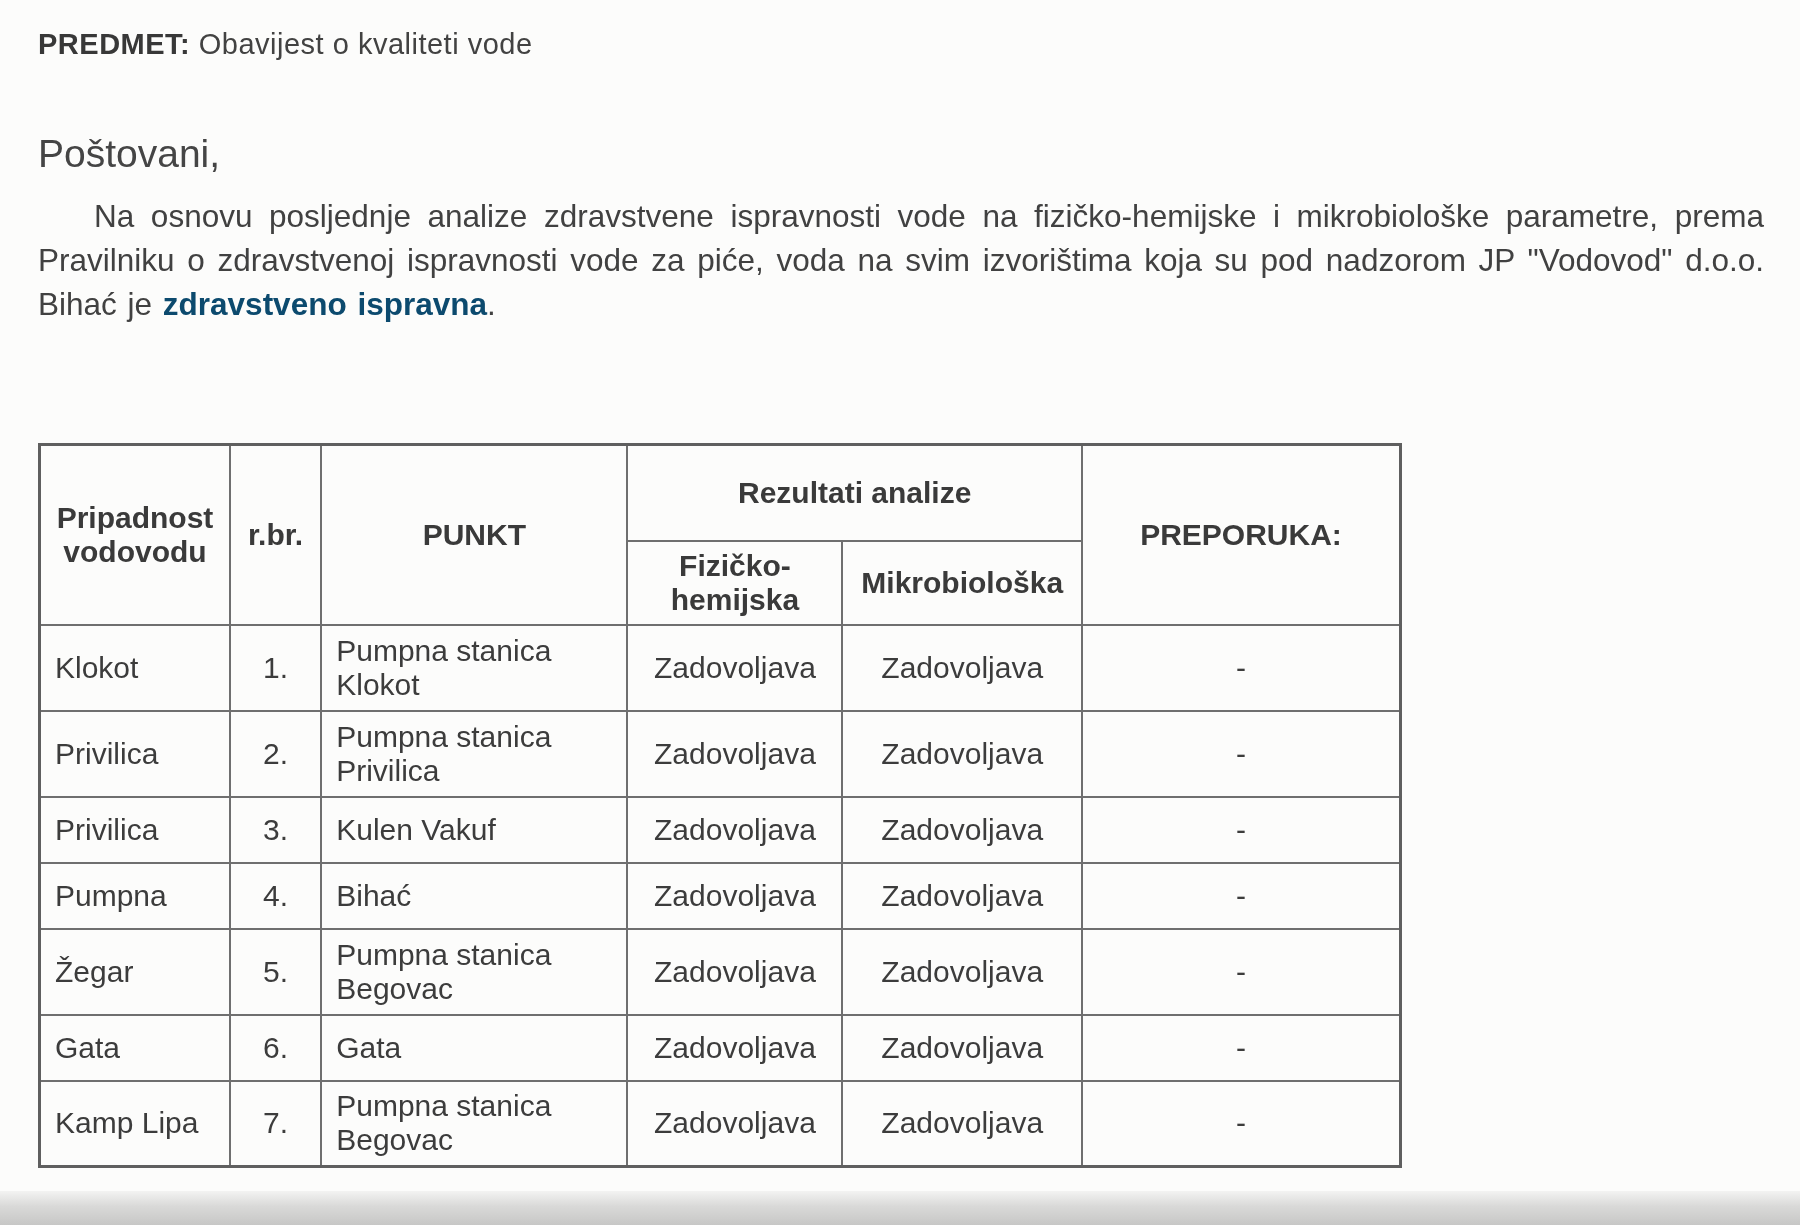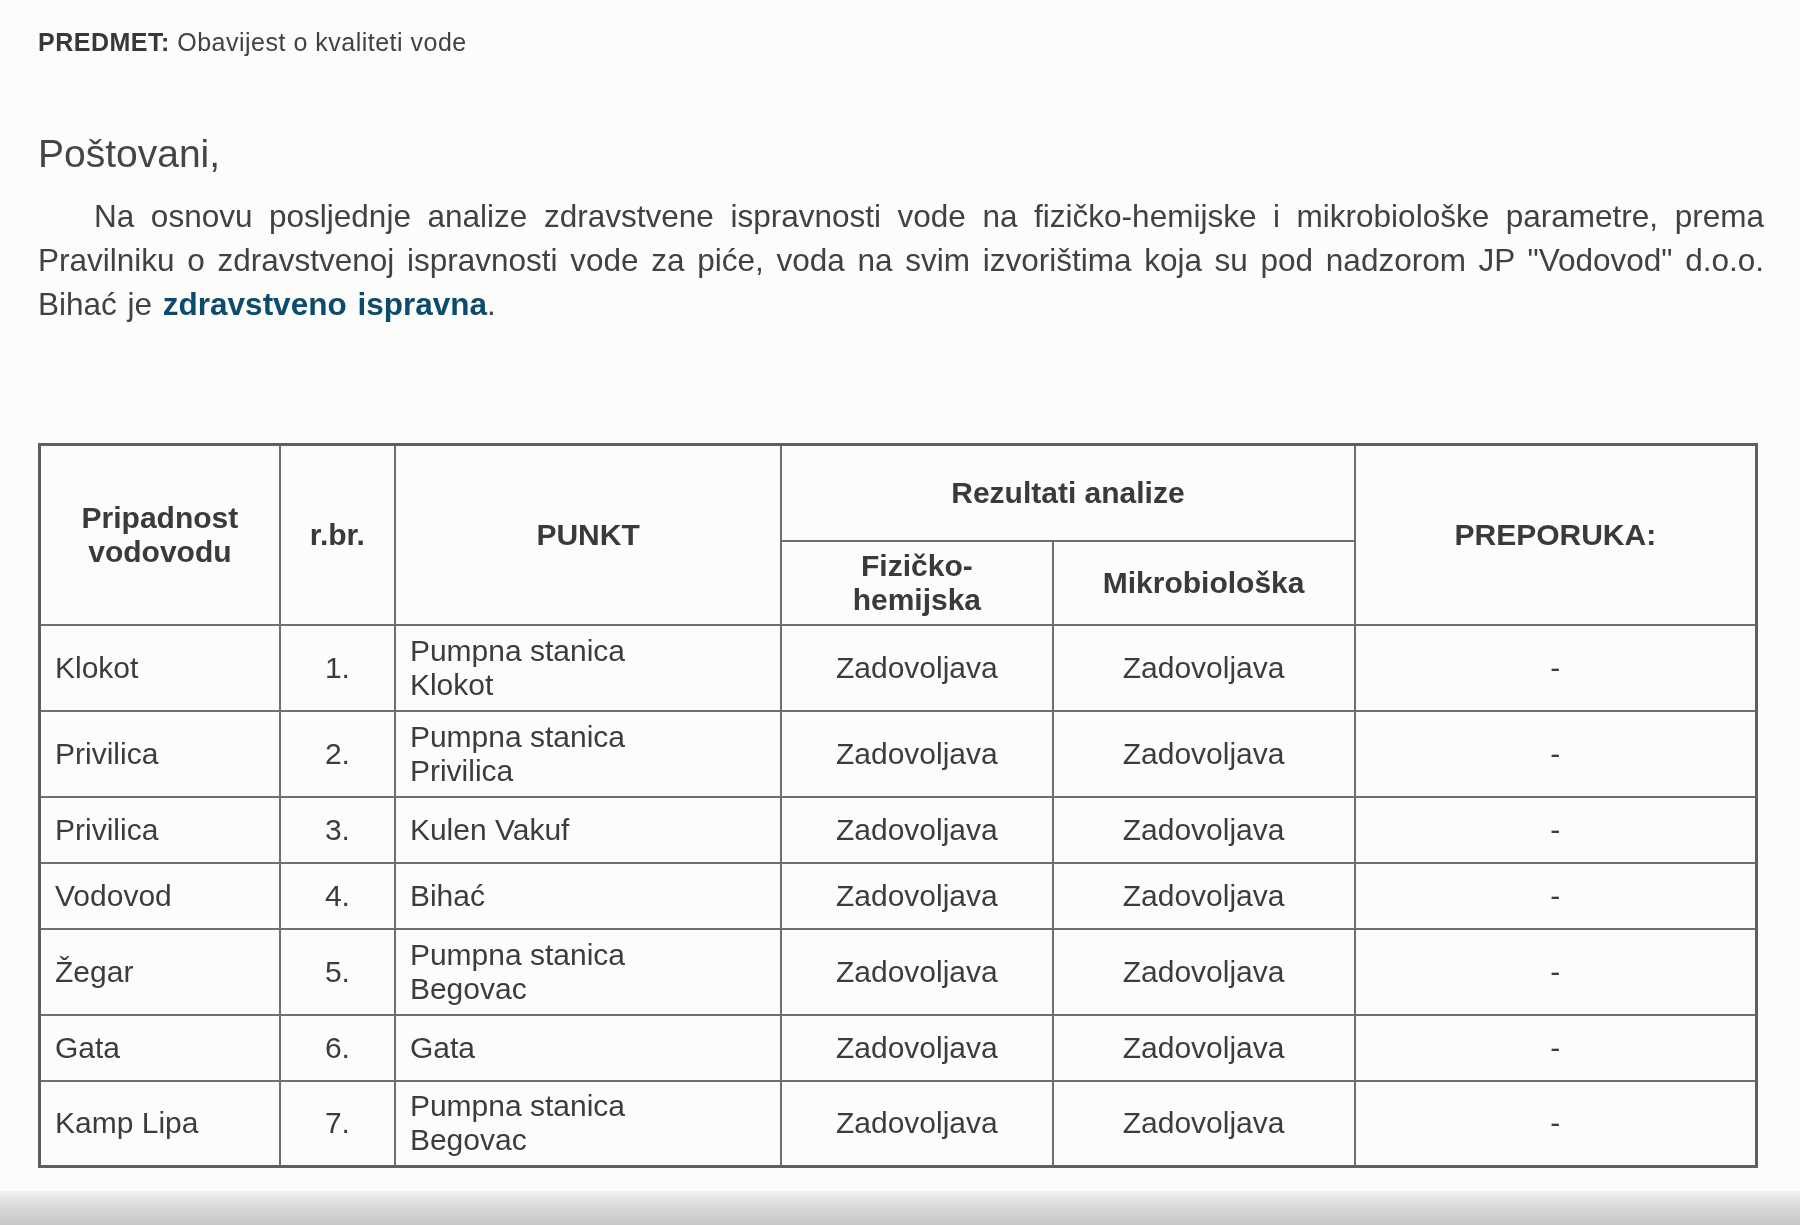--- a/index.html
+++ b/index.html
@@ -10,21 +10,21 @@
     height: 1225px;
     background: #fcfcfb;
     overflow: hidden;
     font-family: "Liberation Sans", sans-serif;
     color: #3e3e3e;
   }
   .subject-line {
     position: absolute;
     top: 28px;
     left: 38px;
-    font-size: 25px;
+    font-size: 29px;
     letter-spacing: 0.5px;
     color: #424242;
   }
   .subject-line .subject-label {
     font-weight: bold;
     color: #383838;
   }
   .salutation {
     position: absolute;
     top: 132px;
@@ -49,21 +49,21 @@
     position: absolute;
     top: 352px;
     left: 38px;
     font-size: 33px;
     color: #464646;
   }
   table.results {
     position: absolute;
     top: 443px;
     left: 38px;
-    width: 1720px;
+    width: 1364px;
     border-collapse: collapse;
     table-layout: fixed;
     font-size: 30px;
     color: #3c3c3c;
   }
   table.results col.c1 { width: 14.0%; }
   table.results col.c2 { width: 6.7%; }
   table.results col.c3 { width: 22.5%; }
   table.results col.c4 { width: 15.8%; }
   table.results col.c5 { width: 17.6%; }
@@ -157,21 +157,21 @@
       </tr>
       <tr class="short">
         <td class="cell-left">Privilica</td>
         <td class="cell-center">3.</td>
         <td class="cell-left preline">Kulen Vakuf</td>
         <td class="cell-center">Zadovoljava</td>
         <td class="cell-center">Zadovoljava</td>
         <td class="cell-center">-</td>
       </tr>
       <tr class="short">
-        <td class="cell-left">Vodovod</td>
+        <td class="cell-left">Pumpna</td>
         <td class="cell-center">4.</td>
         <td class="cell-left preline">Bihać</td>
         <td class="cell-center">Zadovoljava</td>
         <td class="cell-center">Zadovoljava</td>
         <td class="cell-center">-</td>
       </tr>
       <tr class="tall">
         <td class="cell-left">Žegar</td>
         <td class="cell-center">5.</td>
         <td class="cell-left preline">Pumpna stanica

